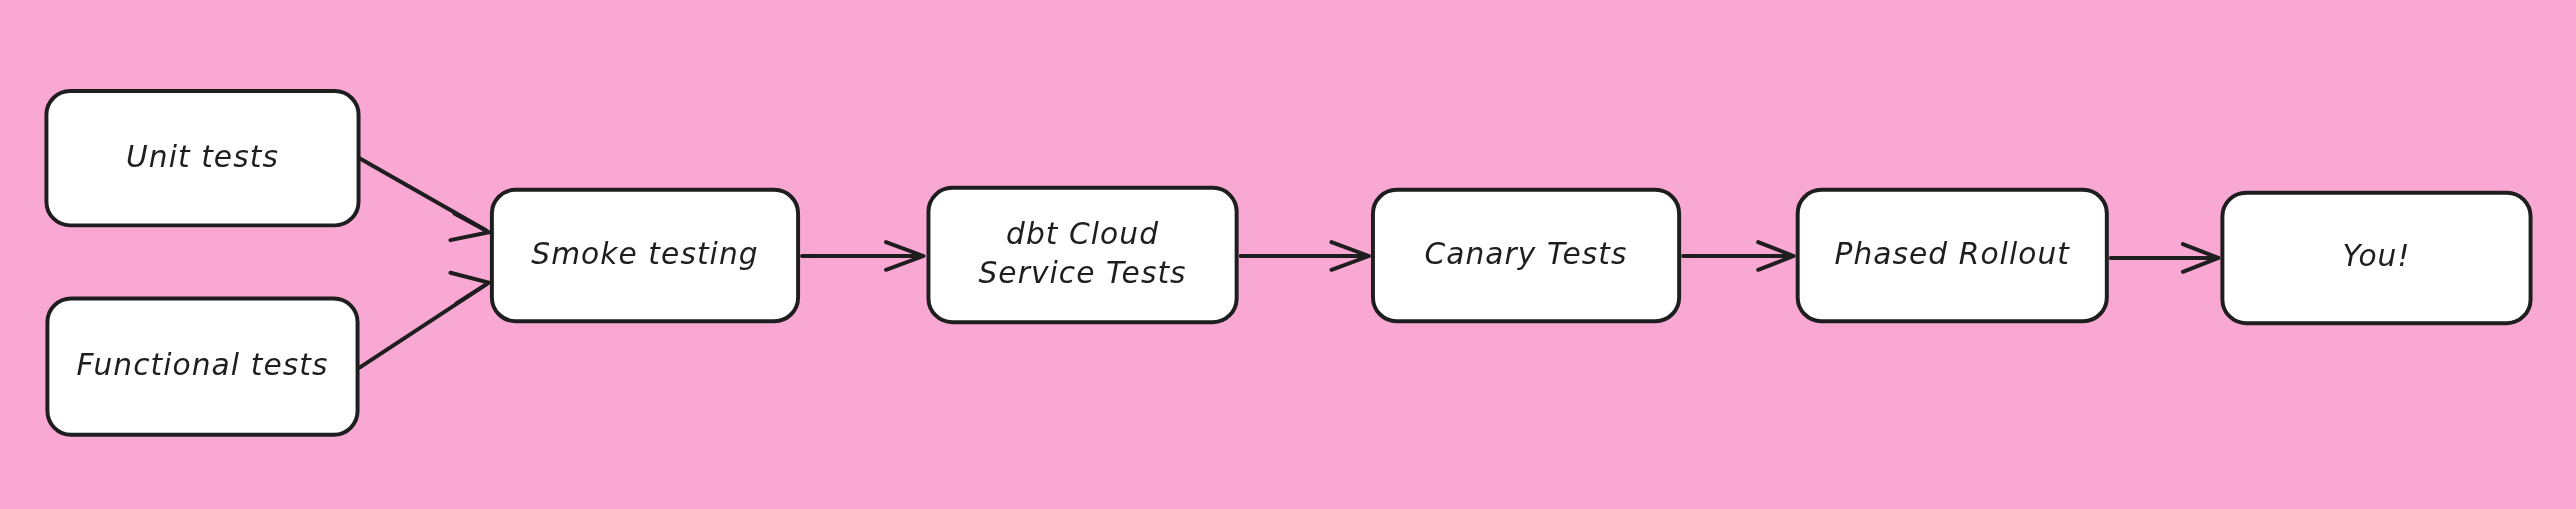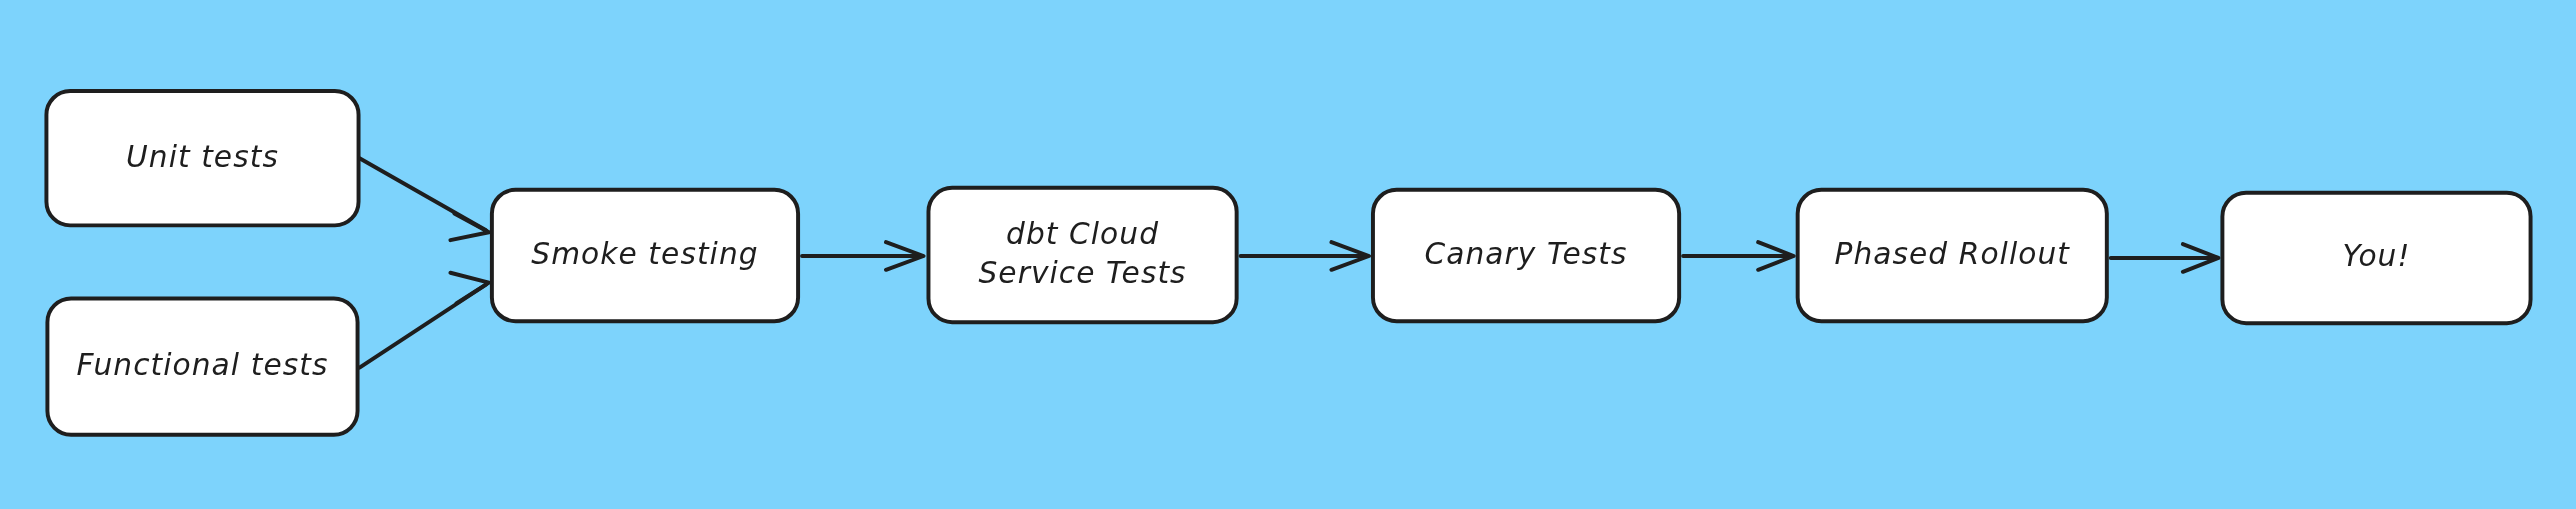--- a/index.html
+++ b/index.html
@@ -10,21 +10,21 @@
   body {
     width: 2576px;
     height: 510px;
     overflow: hidden;
     font-family: "DejaVu Sans", sans-serif;
   }
   #diagram-root {
     position: relative;
     width: 2576px;
     height: 510px;
-    background: #7dd3fc;
+    background: #f9a8d4;
   }
   svg#flow {
     display: block;
     width: 2576px;
     height: 510px;
   }
   .node-shape {
     fill: #ffffff;
     stroke: #1e1e1e;
     stroke-width: 4;

